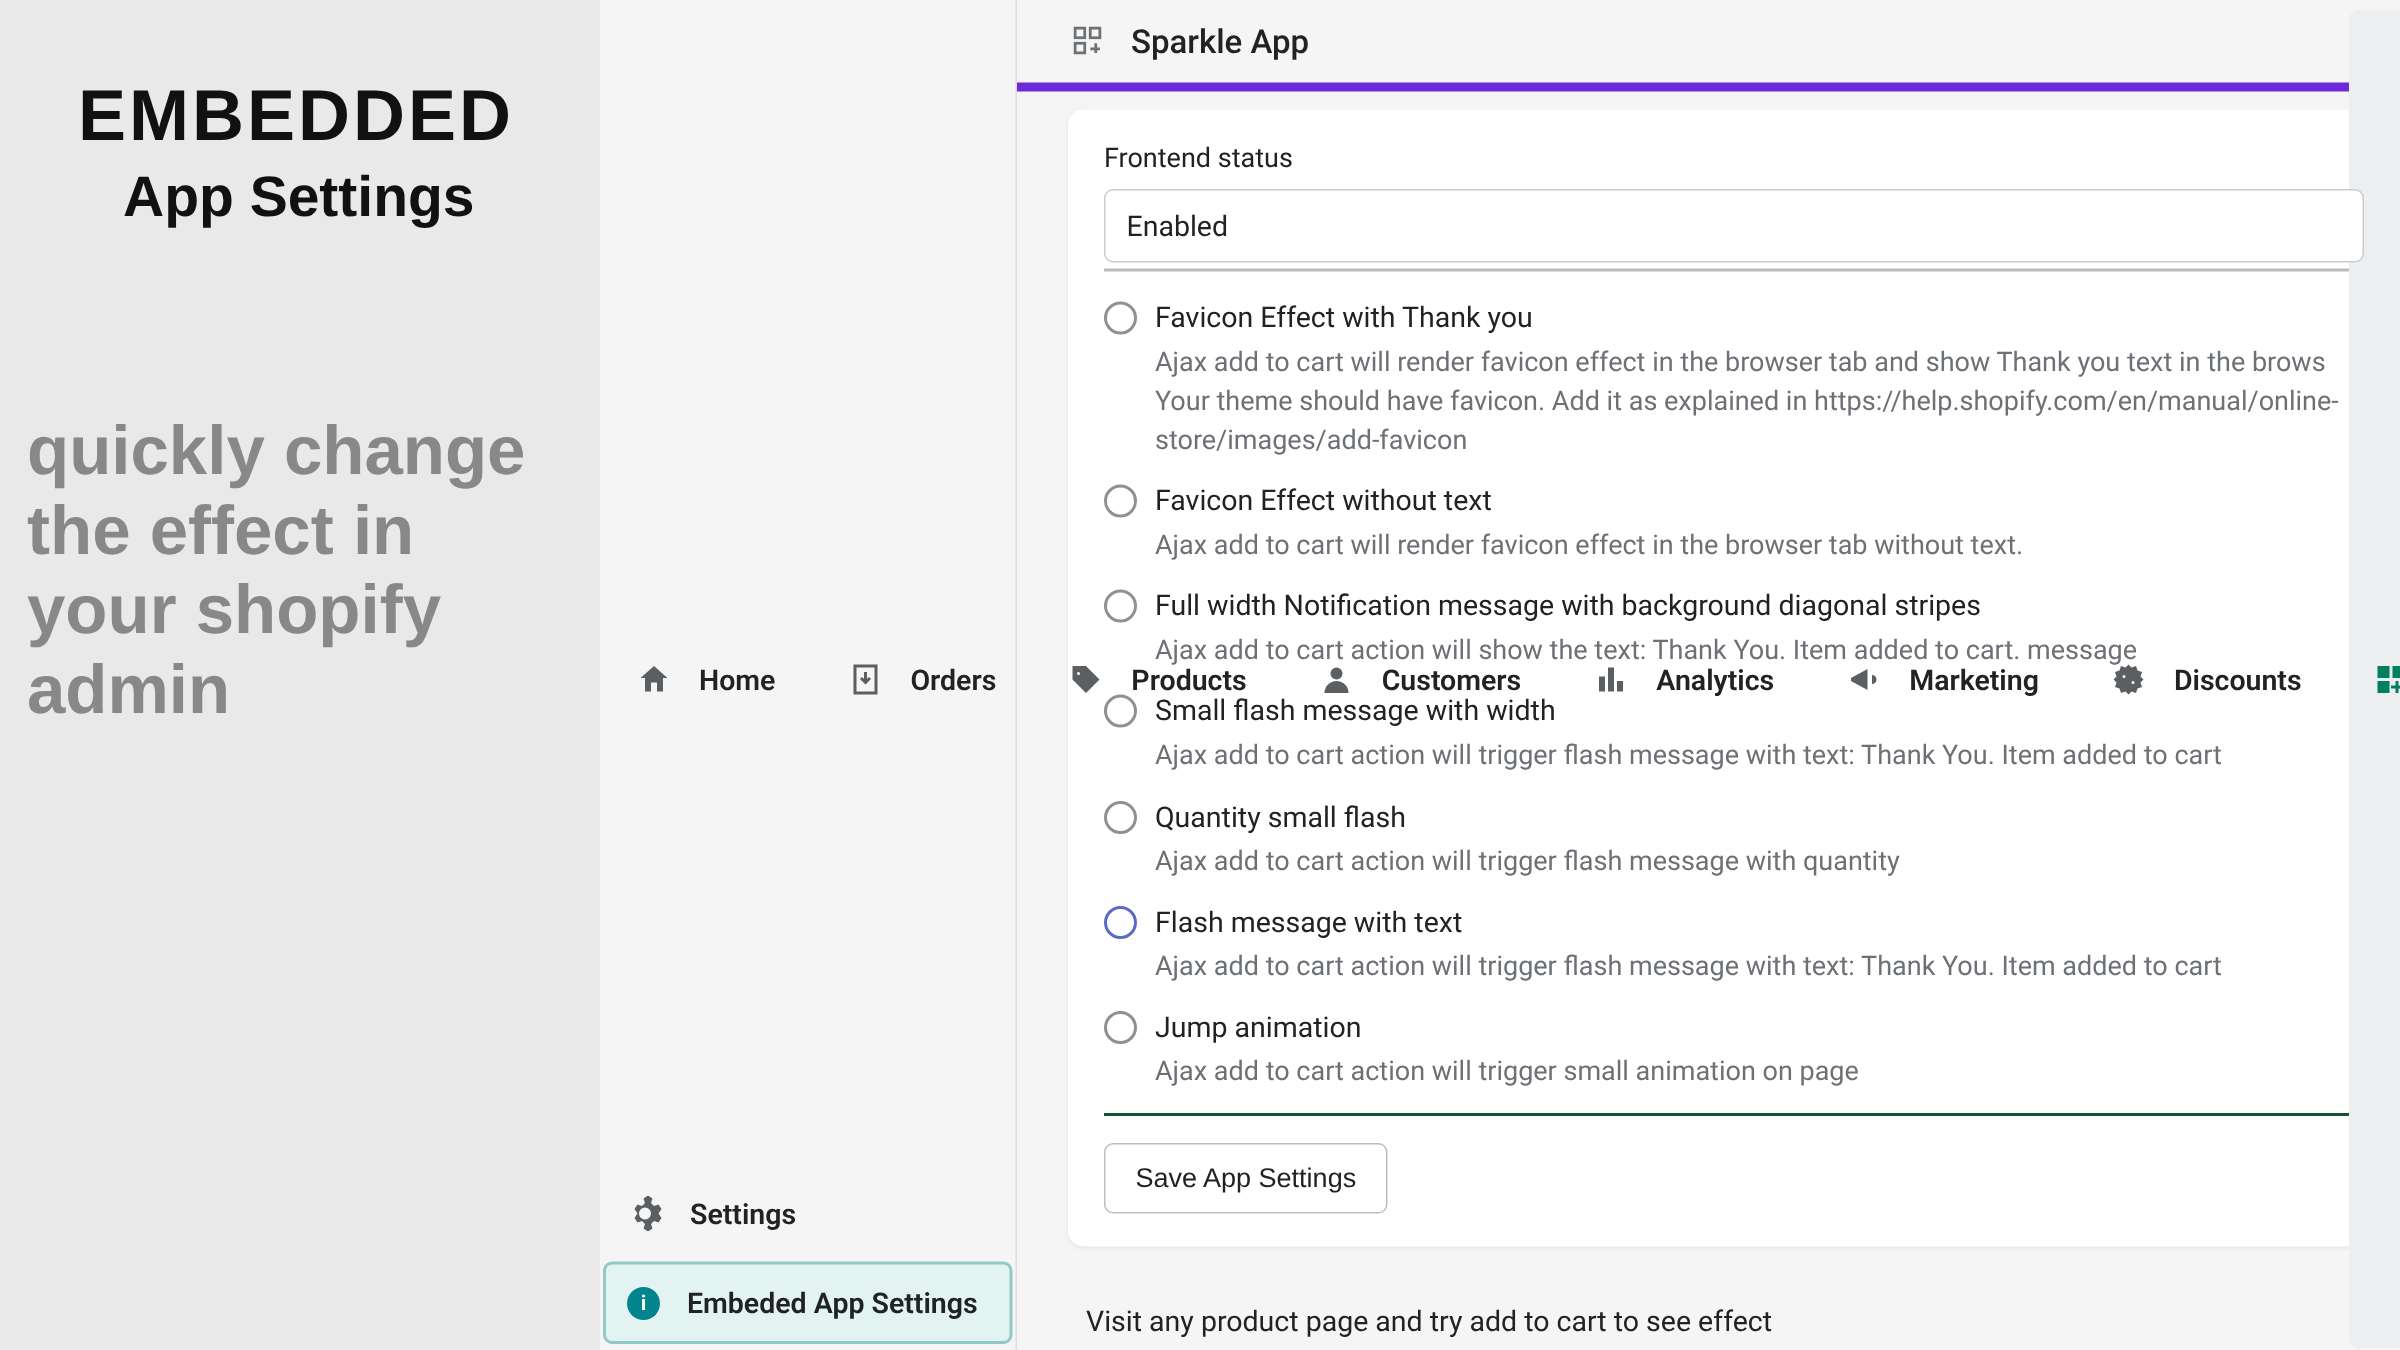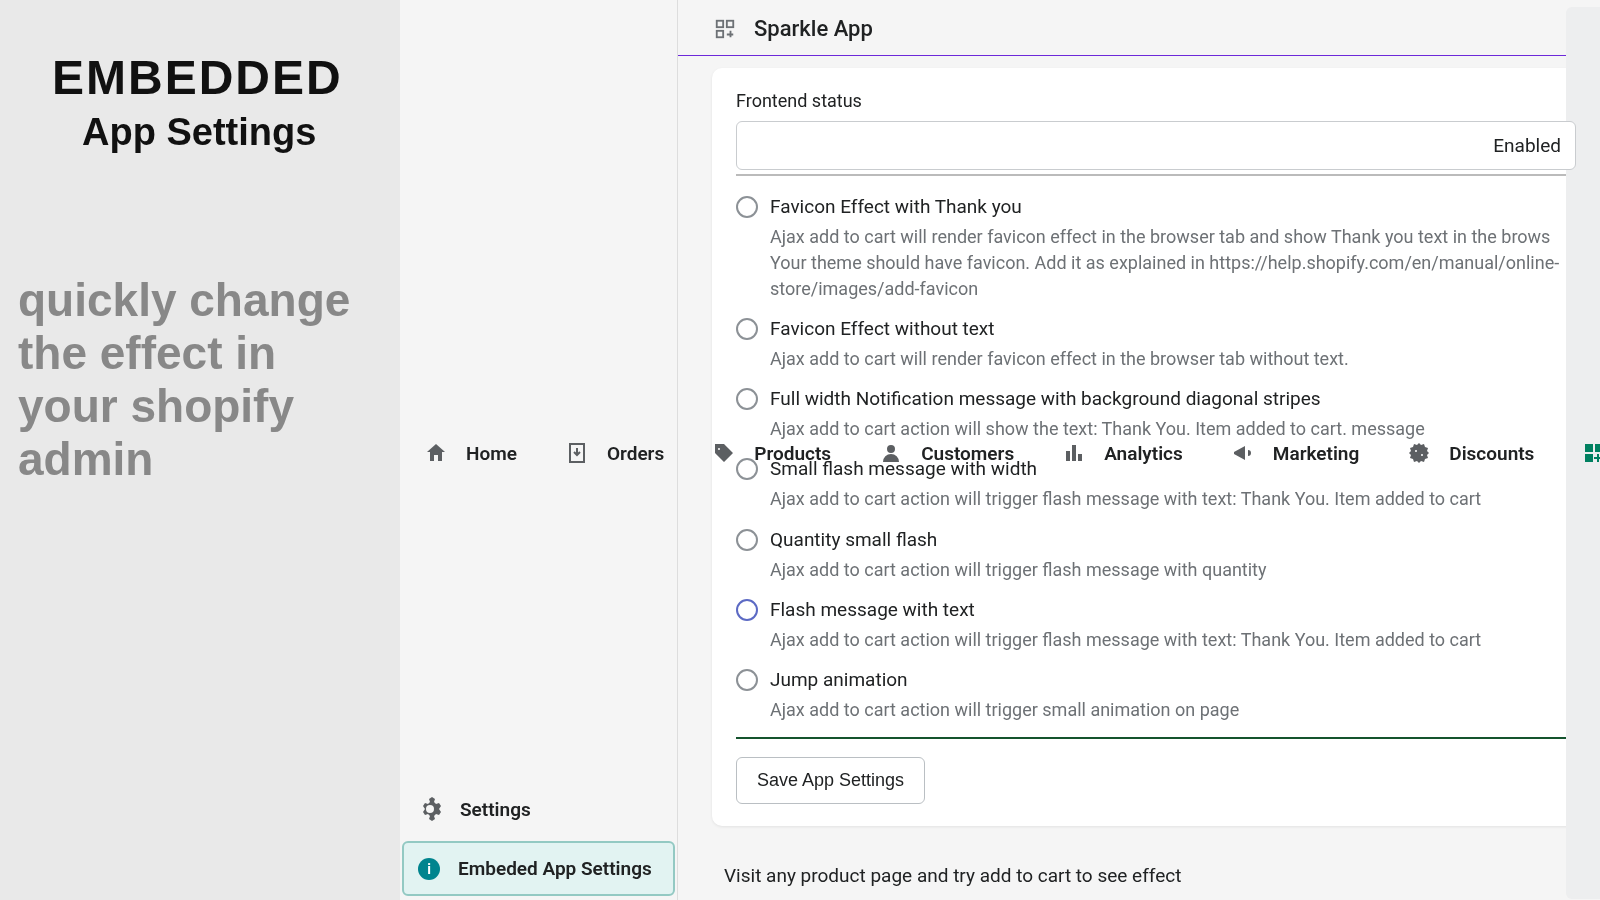--- a/index.html
+++ b/index.html
@@ -145,23 +145,23 @@
   font-size: 19px; font-weight: 600; color: #202223;
 }
 .main {
   flex: 1;
   background: #f5f5f5;
   display: flex;
   flex-direction: column;
 }
 .app-header {
   display: flex;
-  align-items: center;
+  align-items: flex-start;
   padding: 16px 24px 14px 36px;
-  border-bottom: 1px solid #6d28d9;
+  border-bottom: 6px solid #6d28d9;
 }
 .app-header .app-icon {
   width: 22px; height: 22px; margin-right: 18px; color: #6d7175;
   display: inline-flex; align-items: center; justify-content: center;
 }
 .app-header-title {
   font-size: 22px; font-weight: 500; color: #202223;
 }
 .content {
   padding: 12px 0 0 28px;
@@ -181,21 +181,20 @@
   position: relative;
 }
 .select {
   width: 100%;
   padding: 12px 14px;
   font-size: 19px;
   border: 1px solid #c9cccf;
   border-radius: 6px;
   color: #202223;
   background: #fff;
-  text-align: right;
 }
 .radio-group {
   margin-top: 4px;
   border-top: 2px solid #bbb;
   padding-top: 18px;
 }
 .radio-row {
   display: flex;
   align-items: flex-end;
   margin-bottom: 6px;

